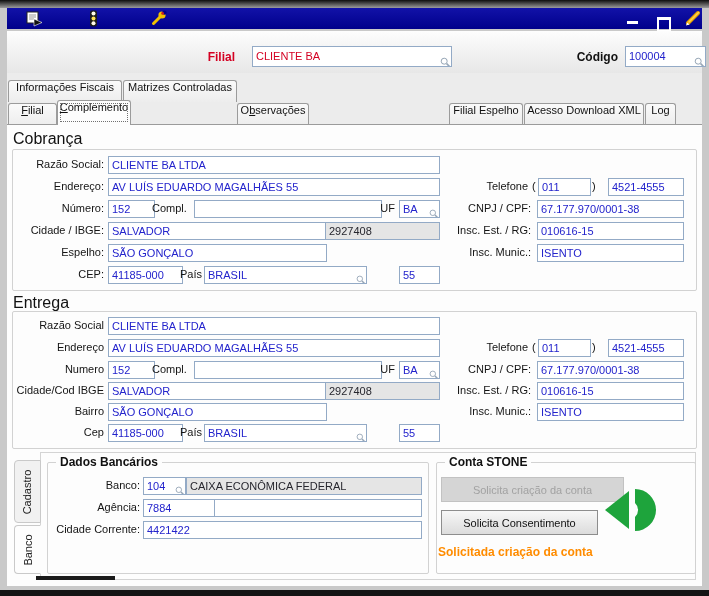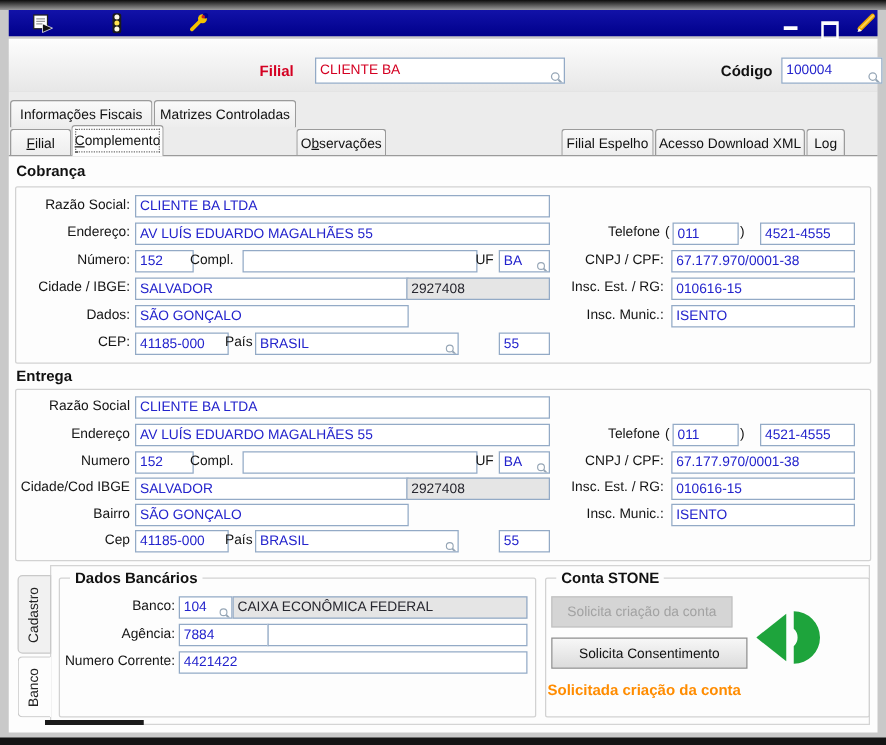--- a/index.html
+++ b/index.html
@@ -18,28 +18,28 @@
   .tb-min{left:620px;top:13px;width:11px;height:3px;background:#fff;}
   .tb-max{left:650px;top:9px;width:10px;height:10px;border:2px solid #fff;border-top-width:3px;}
   
   .hdr{left:7px;top:31px;width:695px;height:42px;background:linear-gradient(#fdfdfd,#e7e7e7);
        border-bottom:1px solid #cbcbcb;}
   .hdr-lbl{font-weight:bold;font-size:12px;height:20px;line-height:20px;text-align:right;}
   
   .tabzone{left:7px;top:73px;width:695px;height:51px;background:#ececec;}
   .tab{position:absolute;height:22px;background:linear-gradient(#fafafa,#ededed);
        border:1px solid #9b9b9b;border-bottom:none;border-radius:3px 3px 0 0;
-       display:flex;align-items:center;justify-content:center;white-space:nowrap;
+       display:flex;justify-content:center;white-space:nowrap;
        font-size:11px;box-sizing:border-box;}
   .tab u{text-decoration:underline;}
   .tab.sel{background:#fdfdfd;z-index:4;outline:1px dotted #707070;outline-offset:-4px;}
   
   .page{left:7px;top:124px;width:695px;height:462px;background:#fdfdfd;
         border-top:1px solid #9b9b9b;box-sizing:border-box;}
-  .grp-title{position:absolute;font-weight:bold;font-size:12px;}
+  .grp-title{position:absolute;font-weight:normal;font-size:16px;}
   .grp-box{position:absolute;border:1px solid #d2d2d2;border-radius:2px;}
   .lbl{position:absolute;height:17px;line-height:17px;text-align:right;color:#141414;}
   .fld{position:absolute;height:15px;background:#fff;border:1px solid #93aac6;
        padding:1px 3px 0 3px;line-height:14px;color:#2323cc;white-space:nowrap;overflow:hidden;}
   .fld.red{color:#d40022;}
   .fld.ro{background:#e5e5e5;color:#26262e;}
   .mag{position:absolute;right:0;bottom:-2px;}
   
   .subpage{left:40px;top:452px;width:656px;height:128px;background:#fdfdfd;
            border:1px solid #d4d4d4;box-sizing:border-box;}
@@ -158,21 +158,21 @@
   <div class="fld" style="left:399px;top:200px;width:33px"><span>BA</span>
     <svg class="mag" width="10" height="10" viewBox="0 0 11 11">
         <circle cx="4.2" cy="4.2" r="3" fill="#fff" stroke="#96a6b6"></circle>
         <line x1="6.6" y1="6.6" x2="9.8" y2="9.8" stroke="#96a6b6" stroke-width="1.6"></line>
       </svg></div>
 
   <div class="lbl" style="left:10px;top:222px;width:94px">Cidade / IBGE:</div>
   <div class="fld" style="left:108px;top:222px;width:211px"><span>SALVADOR</span></div>
   <div class="fld ro" style="left:325px;top:222px;width:107px"><span>2927408</span></div>
 
-  <div class="lbl" style="left:10px;top:244px;width:94px">Dados:</div>
+  <div class="lbl" style="left:10px;top:244px;width:94px">Espelho:</div>
   <div class="fld" style="left:108px;top:244px;width:211px"><span>SÃO GONÇALO</span></div>
 
   <div class="lbl" style="left:10px;top:266px;width:94px">CEP:</div>
   <div class="fld" style="left:108px;top:266px;width:67px"><span>41185-000</span></div>
   <div class="lbl" style="left:180px;top:266px;width:22px;text-align:left">País</div>
   <div class="fld" style="left:204px;top:266px;width:155px"><span>BRASIL</span>
     <svg class="mag" width="10" height="10" viewBox="0 0 11 11">
         <circle cx="4.2" cy="4.2" r="3" fill="#fff" stroke="#96a6b6"></circle>
         <line x1="6.6" y1="6.6" x2="9.8" y2="9.8" stroke="#96a6b6" stroke-width="1.6"></line>
       </svg></div>
@@ -258,27 +258,27 @@
     <svg class="mag" width="10" height="10" viewBox="0 0 11 11">
         <circle cx="4.2" cy="4.2" r="3" fill="#fff" stroke="#96a6b6"></circle>
         <line x1="6.6" y1="6.6" x2="9.8" y2="9.8" stroke="#96a6b6" stroke-width="1.6"></line>
       </svg></div>
   <div class="fld ro" style="left:186px;top:477px;width:228px"><span>CAIXA ECONÔMICA FEDERAL</span></div>
 
   <div class="lbl" style="left:55px;top:499px;width:85px">Agência:</div>
   <div class="fld" style="left:143px;top:499px;width:64px"><span>7884</span></div>
   <div class="fld" style="left:214px;top:499px;width:200px"><span></span></div>
 
-  <div class="lbl" style="left:40px;top:521px;width:100px">Numero Corrente:</div>
+  <div class="lbl" style="left:40px;top:521px;width:100px">Cidade Corrente:</div>
   <div class="fld" style="left:143px;top:521px;width:271px"><span>4421422</span></div>
 
   <div class="grp-box" style="left:436px;top:462px;width:258px;height:110px">
     <span class="legend">Conta STONE</span>
   </div>
-  <div class="btn dis" style="left:441px;top:477px;width:145px;height:25px">Solicita criação da conta</div>
+  <div class="btn dis" style="left:441px;top:477px;width:183px;height:25px">Solicita criação da conta</div>
   <div class="btn" style="left:441px;top:510px;width:157px;height:25px">Solicita Consentimento</div>
   <div class="status-orange" style="left:438px;top:545px">Solicitada criação da conta</div>
   <svg class="abs" style="left:605px;top:487px" width="58" height="46" viewBox="0 0 58 46">
     <polygon points="0,23 24,4 24,42" fill="#1ea43c"></polygon>
     <path d="M30,2 A21,21 0 0 1 30,44 L30,30 A9.5,9.5 0 0 0 30,16 L30,2 Z" fill="#1ea43c"></path>
   </svg>
 
   <div class="abs frame-bottom"></div>
 </div>
 

